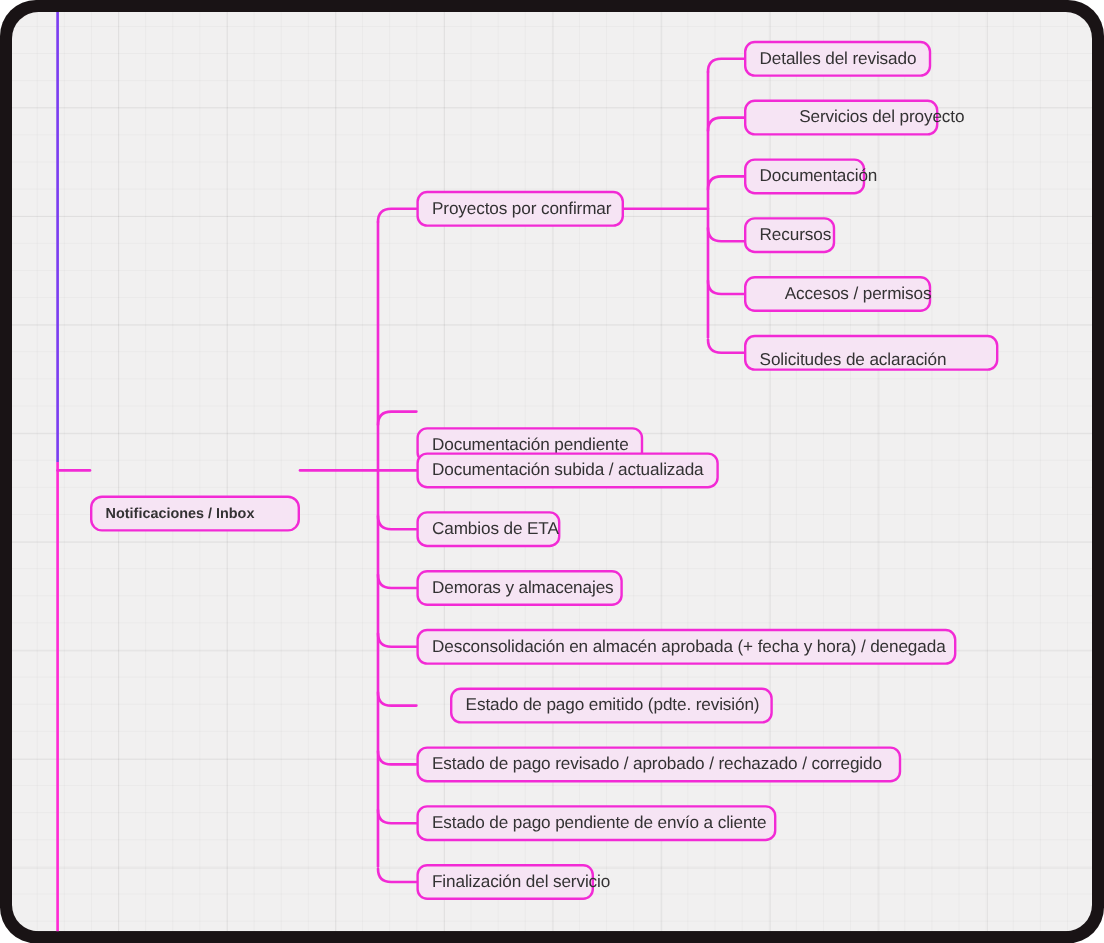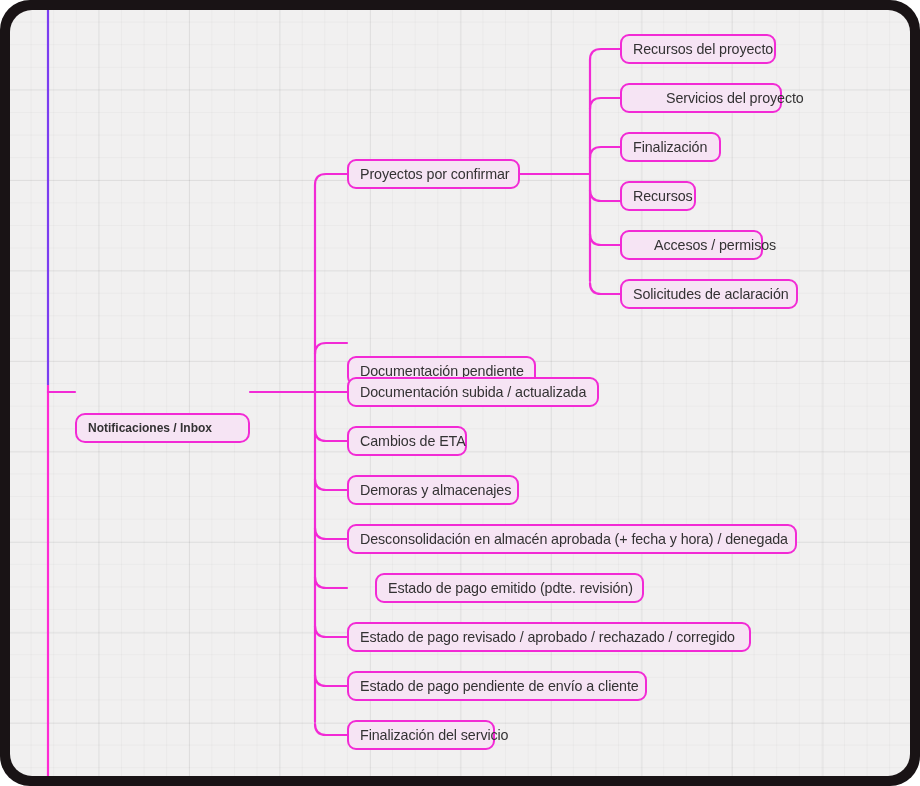--- a/index.html
+++ b/index.html
@@ -128,35 +128,35 @@
   </svg>
 
   <div id="nodes-layer">
       <div class="node root" style="left: 75px; top: 377px; width: 175px;">
         <span>Notificaciones / Inbox</span>
       </div>
       <div class="node" style="left: 347px; top: 159px; width: 173px;">
         <span>Proyectos por confirmar</span>
       </div>
       <div class="node" style="left: 620px; top: 34px; width: 156px;">
-        <span>Recursos del proyecto</span>
+        <span>Detalles del revisado</span>
       </div>
       <div class="node" style="left: 620px; top: 83px; width: 162px; padding-left: 44px;">
         <span>Servicios del proyecto</span>
       </div>
       <div class="node" style="left: 620px; top: 132px; width: 101px;">
-        <span>Finalización</span>
+        <span>Documentación</span>
       </div>
       <div class="node" style="left: 620px; top: 181px; width: 76px;">
         <span>Recursos</span>
       </div>
-      <div class="node" style="left: 620px; top: 230px; width: 143px; padding-left: 32px;">
+      <div class="node" style="left: 620px; top: 230px; width: 156px; padding-left: 32px;">
         <span>Accesos / permisos</span>
       </div>
-      <div class="node" style="left: 620px; top: 279px; width: 178px;">
+      <div class="node" style="left: 620px; top: 279px; width: 212px; align-items: flex-end;">
         <span>Solicitudes de aclaración</span>
       </div>
       <div class="node" style="left: 347px; top: 328px; width: 189px; margin-top: 28px;">
         <span>Documentación pendiente</span>
       </div>
       <div class="node" style="left: 347px; top: 377px; width: 252px;">
         <span>Documentación subida / actualizada</span>
       </div>
       <div class="node" style="left: 347px; top: 426px; width: 120px;">
         <span>Cambios de ETA</span>

